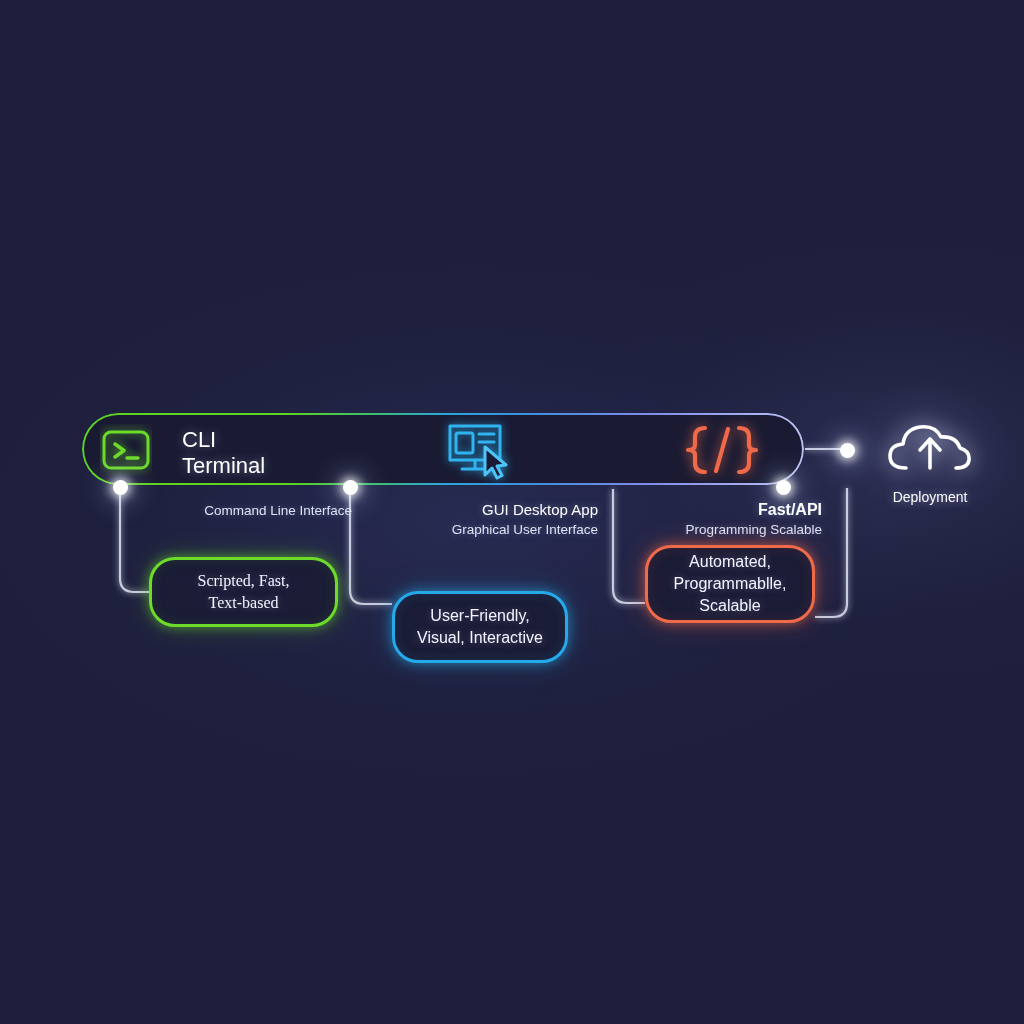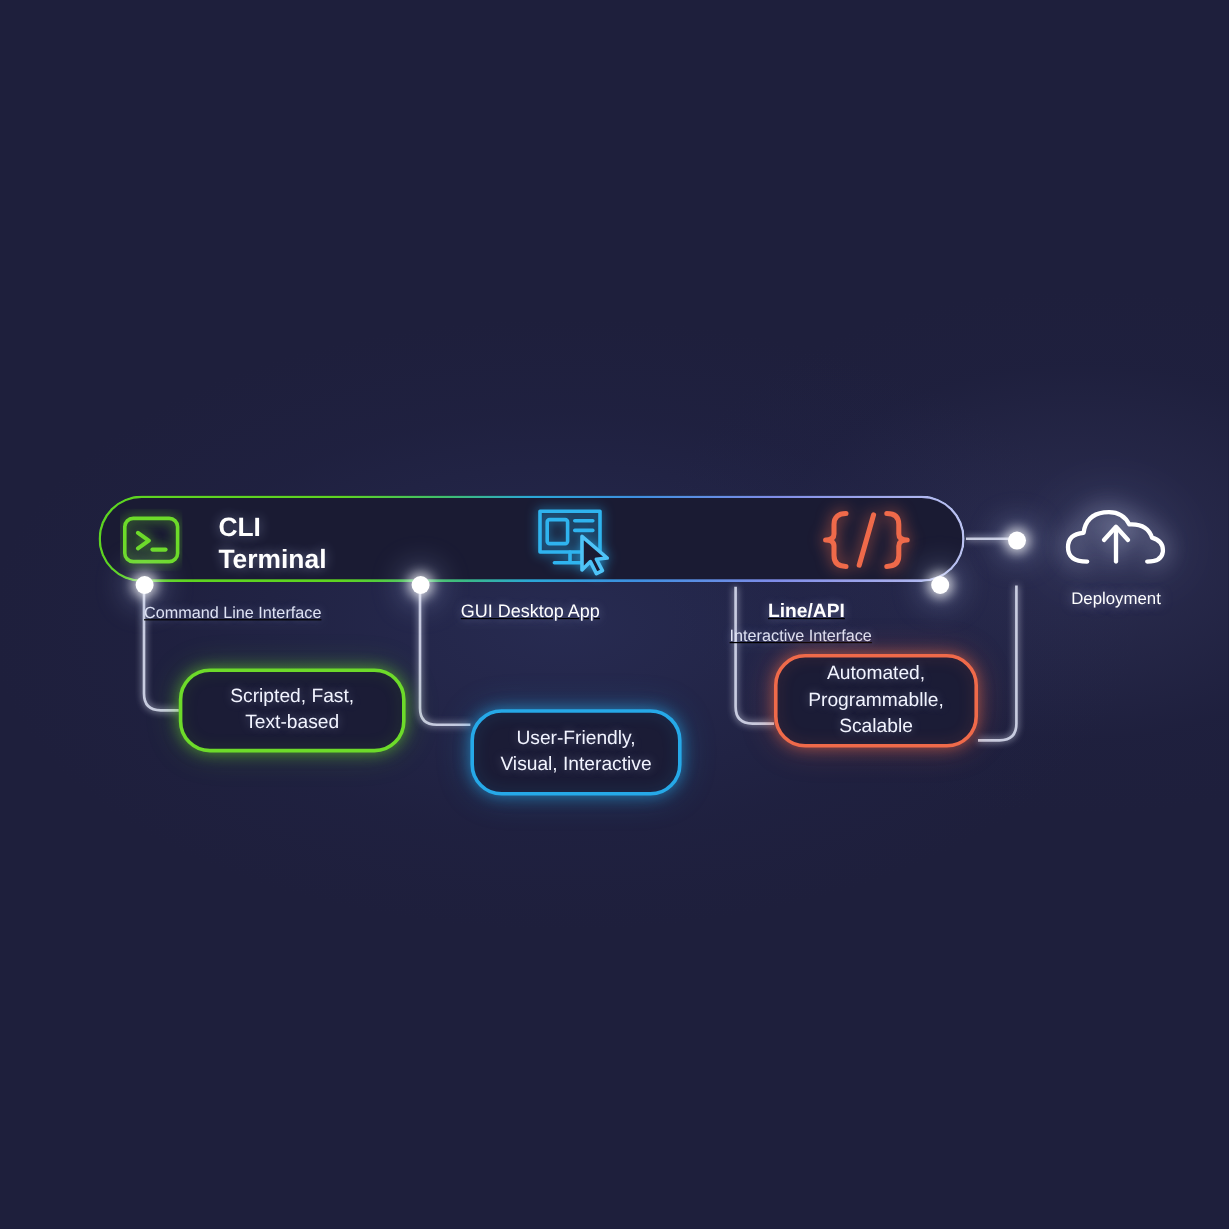--- a/index.html
+++ b/index.html
@@ -63,28 +63,28 @@
   .bar-icon { position: absolute; }
   .term-icon { left: 100px; top: 424px; }
   .gui-icon  { left: 444px; top: 420px; }
   .code-icon { left: 683px; top: 424px; }
 
   .bar-title {
     position: absolute;
     color: #ffffff;
     font-size: 22px;
     line-height: 26px;
-    font-weight: 700;
+    font-weight: 400;
     text-shadow: 0 0 10px rgba(200,215,255,0.45);
     white-space: pre-line;
   }
   .cli-title { left: 182px; top: 427px; }
 
   
-  .caption { position: absolute; text-align: left; text-decoration: underline; }
+  .caption { position: absolute; text-align: right; }
   .caption .cap-main {
     display: block;
     color: #ffffff;
     font-size: 15px;
     line-height: 20px;
     text-shadow: 0 0 8px rgba(190,205,255,0.40);
     margin-left: 32px;
   }
   .caption .cap-main.bold { font-weight: 700; font-size: 16px; }
   .caption .cap-sub {
@@ -127,20 +127,21 @@
     font-size: 16px;
     line-height: 22px;
     text-align: center;
     white-space: pre-line;
     text-shadow: 0 0 8px rgba(200,212,255,0.35);
   }
   .trait-cli {
     left: 149px; top: 557px; width: 189px; height: 70px;
     border-color: #6ddb2a;
     box-shadow: 0 0 12px rgba(109,219,42,0.55), 0 0 28px rgba(109,219,42,0.22), inset 0 0 14px rgba(109,219,42,0.10);
+    font-family: Liberation Serif, serif;
   }
   .trait-gui {
     left: 392px; top: 568px; width: 176px; height: 72px;
     border-color: #26a9e8;
     box-shadow: 0 0 12px rgba(38,169,232,0.60), 0 0 28px rgba(38,169,232,0.26), inset 0 0 14px rgba(38,169,232,0.12);
     margin-top: 23px;
   }
   .trait-code {
     left: 645px; top: 545px; width: 170px; height: 78px;
     border-color: #ef6a4a;
@@ -224,24 +225,25 @@
         <line x1="45" y1="5" x2="33" y2="47"></line>
       </g>
     </svg>
   </div>
 
   <div class="caption cap-cli">
     <span class="cap-sub">Command Line Interface</span>
   </div>
   <div class="caption cap-gui">
     <span class="cap-main">GUI Desktop App</span>
+    <span class="cap-sub">Graphical User Interface</span>
   </div>
   <div class="caption cap-code">
-    <span class="cap-main bold">Line/API</span>
-    <span class="cap-sub">Interactive Interface</span>
+    <span class="cap-main bold">Fast/API</span>
+    <span class="cap-sub">Programming Scalable</span>
   </div>
 
   <div class="deploy-wrap">
     <svg width="100" height="62" viewBox="0 0 100 62" style="filter: drop-shadow(0 0 10px rgba(220,228,255,0.85)) drop-shadow(0 0 26px rgba(180,195,255,0.45));">
       <path d="M26,50 Q10,50 10,38 Q10,27 23,26 Q25,11 40,9 Q55,7 61,19 Q76,18 80,30 Q90,33 89,42 Q88,50 76,50" fill="none" stroke="#ffffff" stroke-width="3.6" stroke-linecap="round" stroke-linejoin="round"></path>
       <g stroke="#ffffff" stroke-width="3.6" stroke-linecap="round" stroke-linejoin="round" fill="none">
         <line x1="50" y1="50" x2="50" y2="22"></line>
         <path d="M40,32 L50,21 L60,32"></path>
       </g>
     </svg>

